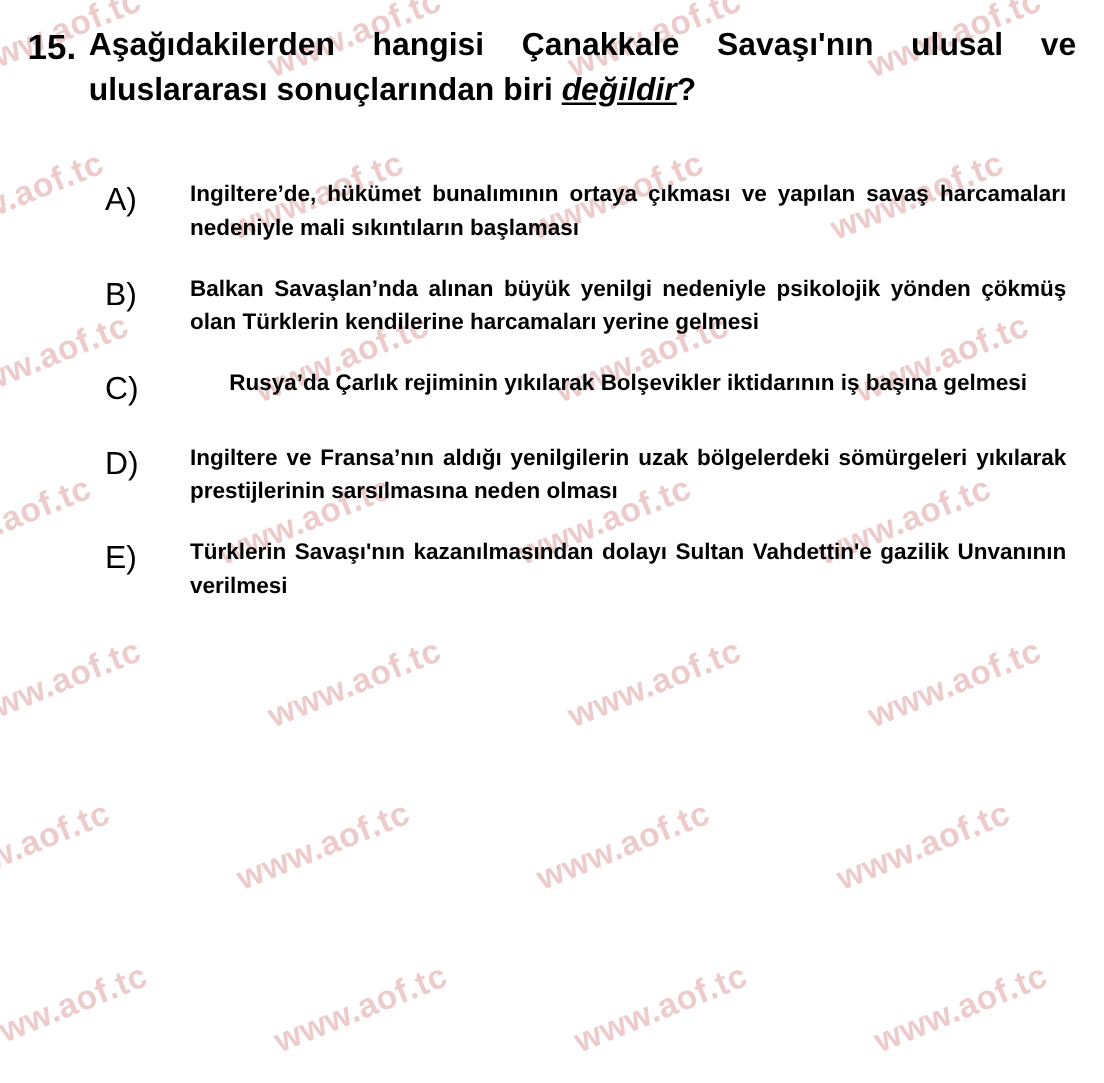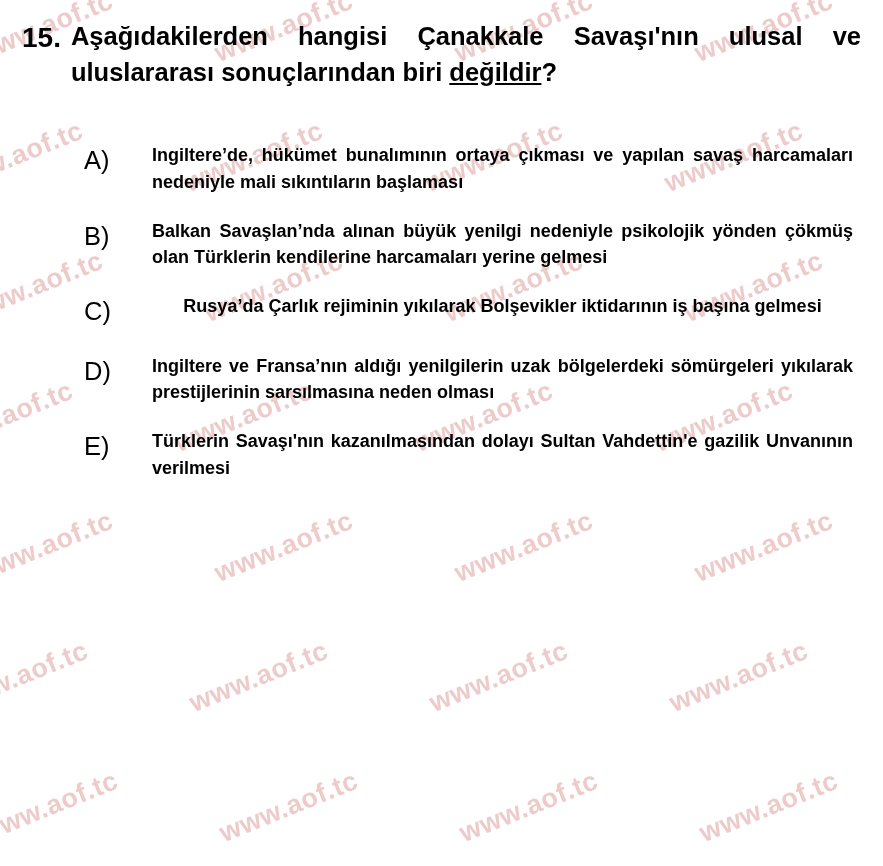--- a/index.html
+++ b/index.html
@@ -58,20 +58,21 @@
     font-weight: 700;
     font-size: 28px;
   }
   .stem-text {
     flex: 1 1 auto;
     text-align: justify;
     text-justify: inter-word;
   }
   .stem-text .underlined {
     text-decoration: underline;
+    font-style: italic;
   }
 
   .options {
     margin-top: 52px;
     padding-left: 62px;
     padding-right: 8px;
   }
   .option {
     display: flex;
     align-items: flex-start;

